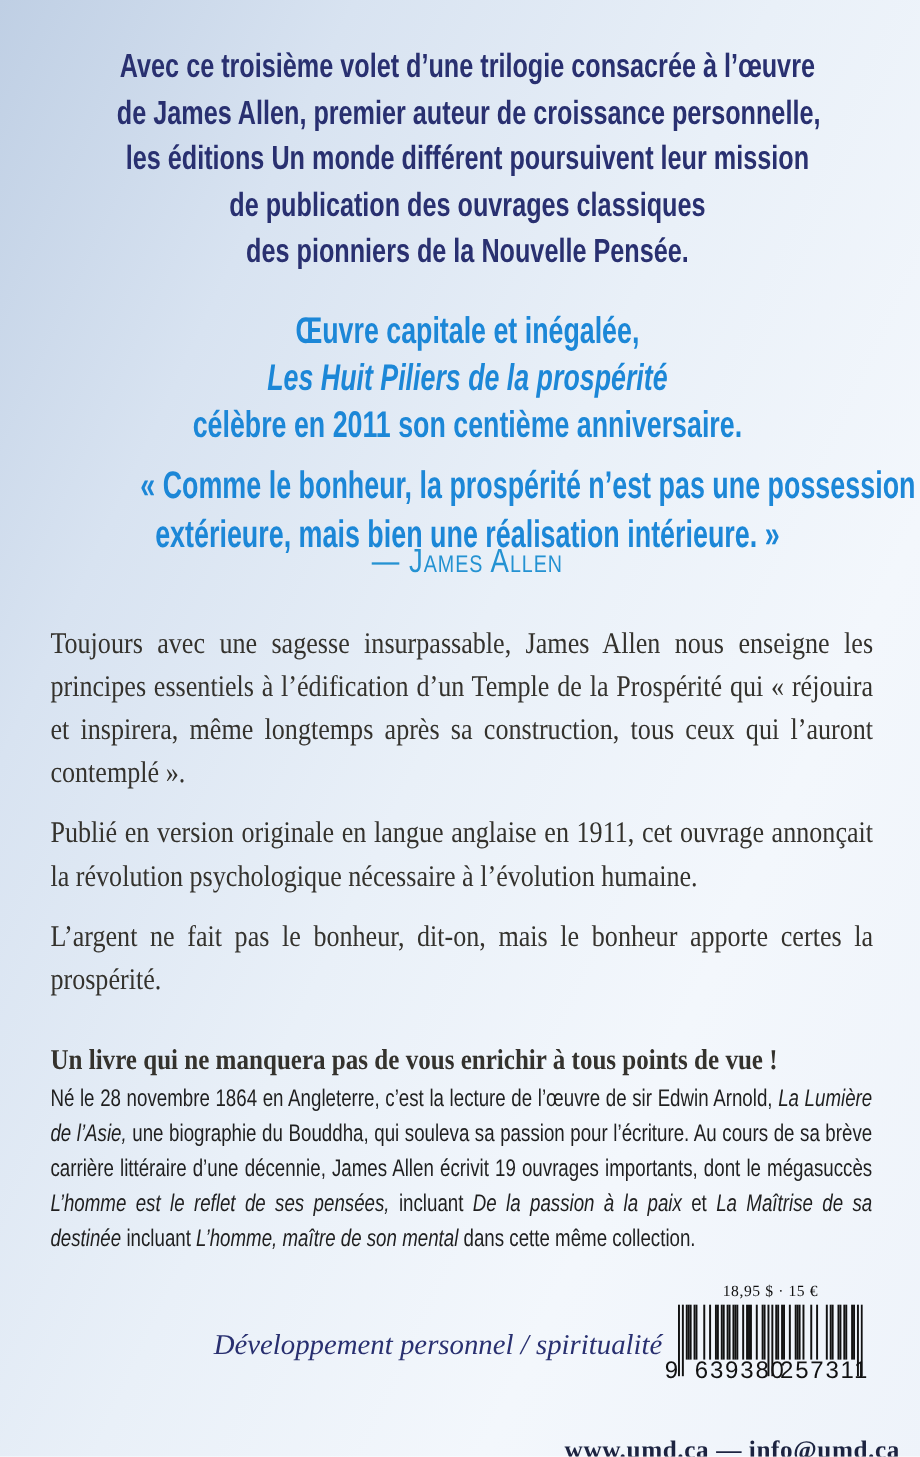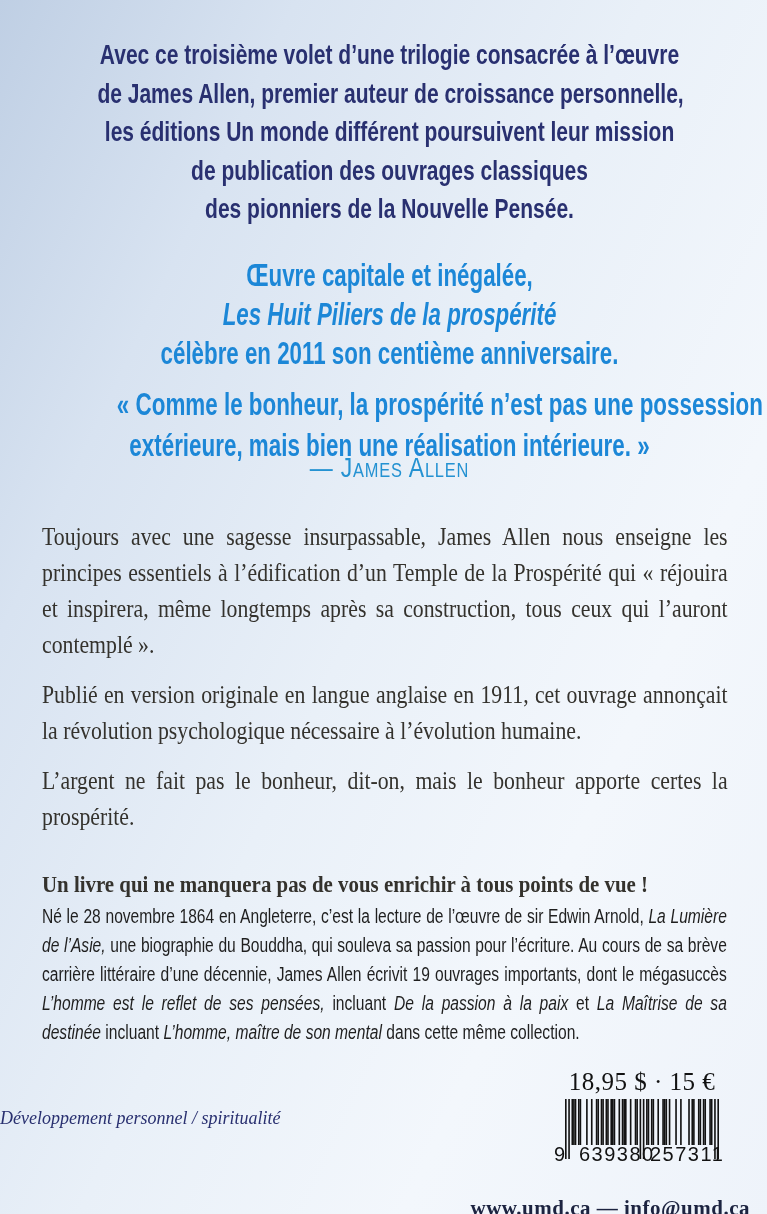--- a/index.html
+++ b/index.html
@@ -31,32 +31,32 @@
   .serif-block p{margin:0 0 14px 0;}
   .highlight{margin-top:31px;font-weight:700;font-size:24px;white-space:nowrap;text-align:left;}
 
   .bio{
     position:absolute;top:902px;left:42px;width:878px;
     transform:scaleX(.78);transform-origin:0 0;
     font-size:20px;line-height:29px;color:#1f1f1f;text-align:justify;
   }
 
   .footer-category{
-    position:absolute;top:1108px;left:0;width:730px;text-align:left;
+    position:absolute;top:1108px;left:0;width:730px;text-align:center;
     font-family:"Liberation Serif",serif;font-style:italic;
-    color:#293070;font-size:18px;
+    color:#293070;font-size:24px;
   }
   .footer-contact{
     position:absolute;top:1196px;left:0;width:730px;text-align:right;
     font-family:"Liberation Serif",serif;font-weight:700;
     color:#1c2340;font-size:21px;letter-spacing:.5px;margin-left:20px;
   }
 
   .barcode-block{position:absolute;top:1068px;left:552px;width:180px;text-align:center;color:#121212;}
-  .price{font-family:"Liberation Serif",serif;font-size:25px;letter-spacing:.5px;}
+  .price{font-family:"Liberation Serif",serif;font-size:13px;letter-spacing:.5px;}
   .isbn{font-family:"Liberation Serif",serif;font-size:17.5px;white-space:nowrap;margin-top:1px;}
   .bars{width:154px;height:60px;margin:3px auto 0;position:relative;}
   .bars svg{display:block;fill:#121212;}
   .bc-digits{position:relative;height:20px;margin-top:-15px;font-size:20px;letter-spacing:1.5px;}
   .bc-digits span{position:absolute;top:0;line-height:20px;}
   .bc-d0{left:2px;}
   .bc-d1{left:27px;}
   .bc-d2{left:98px;}
 </style>
 </head>

